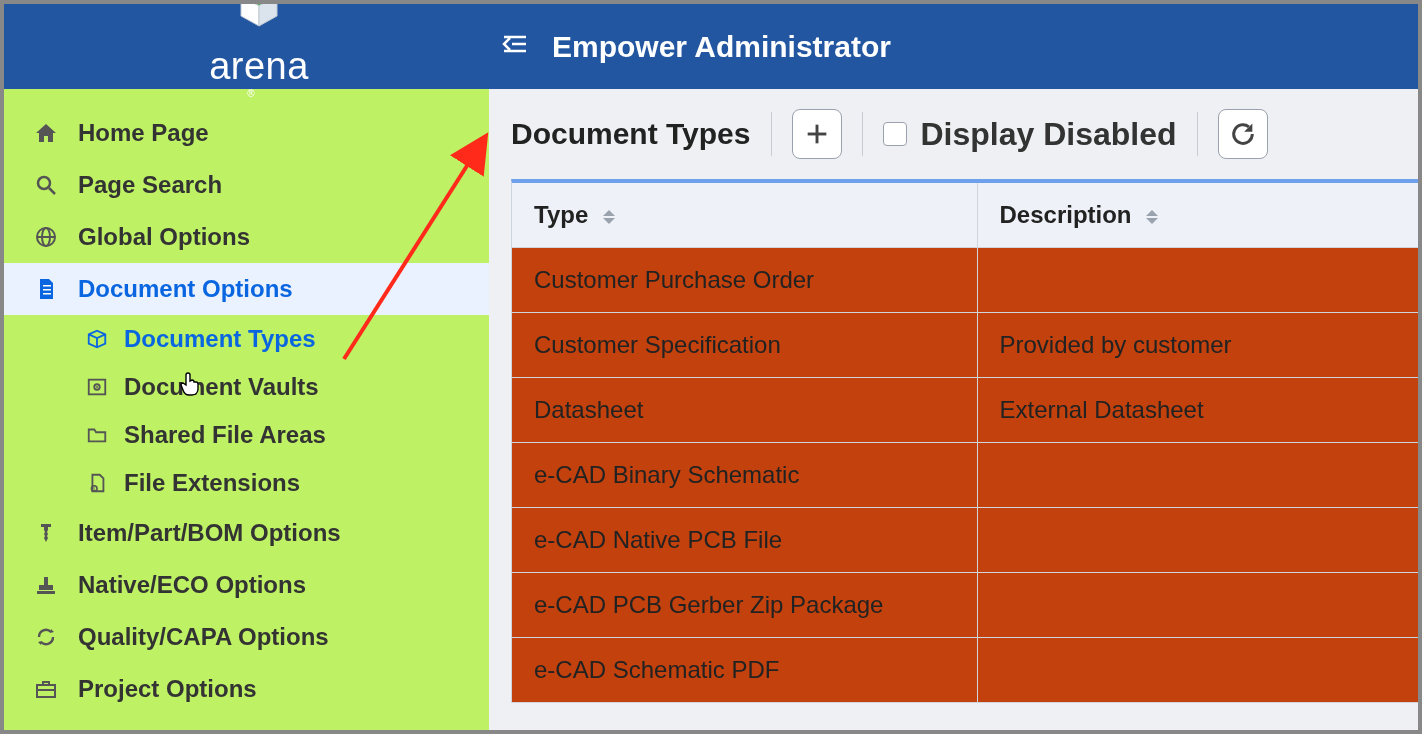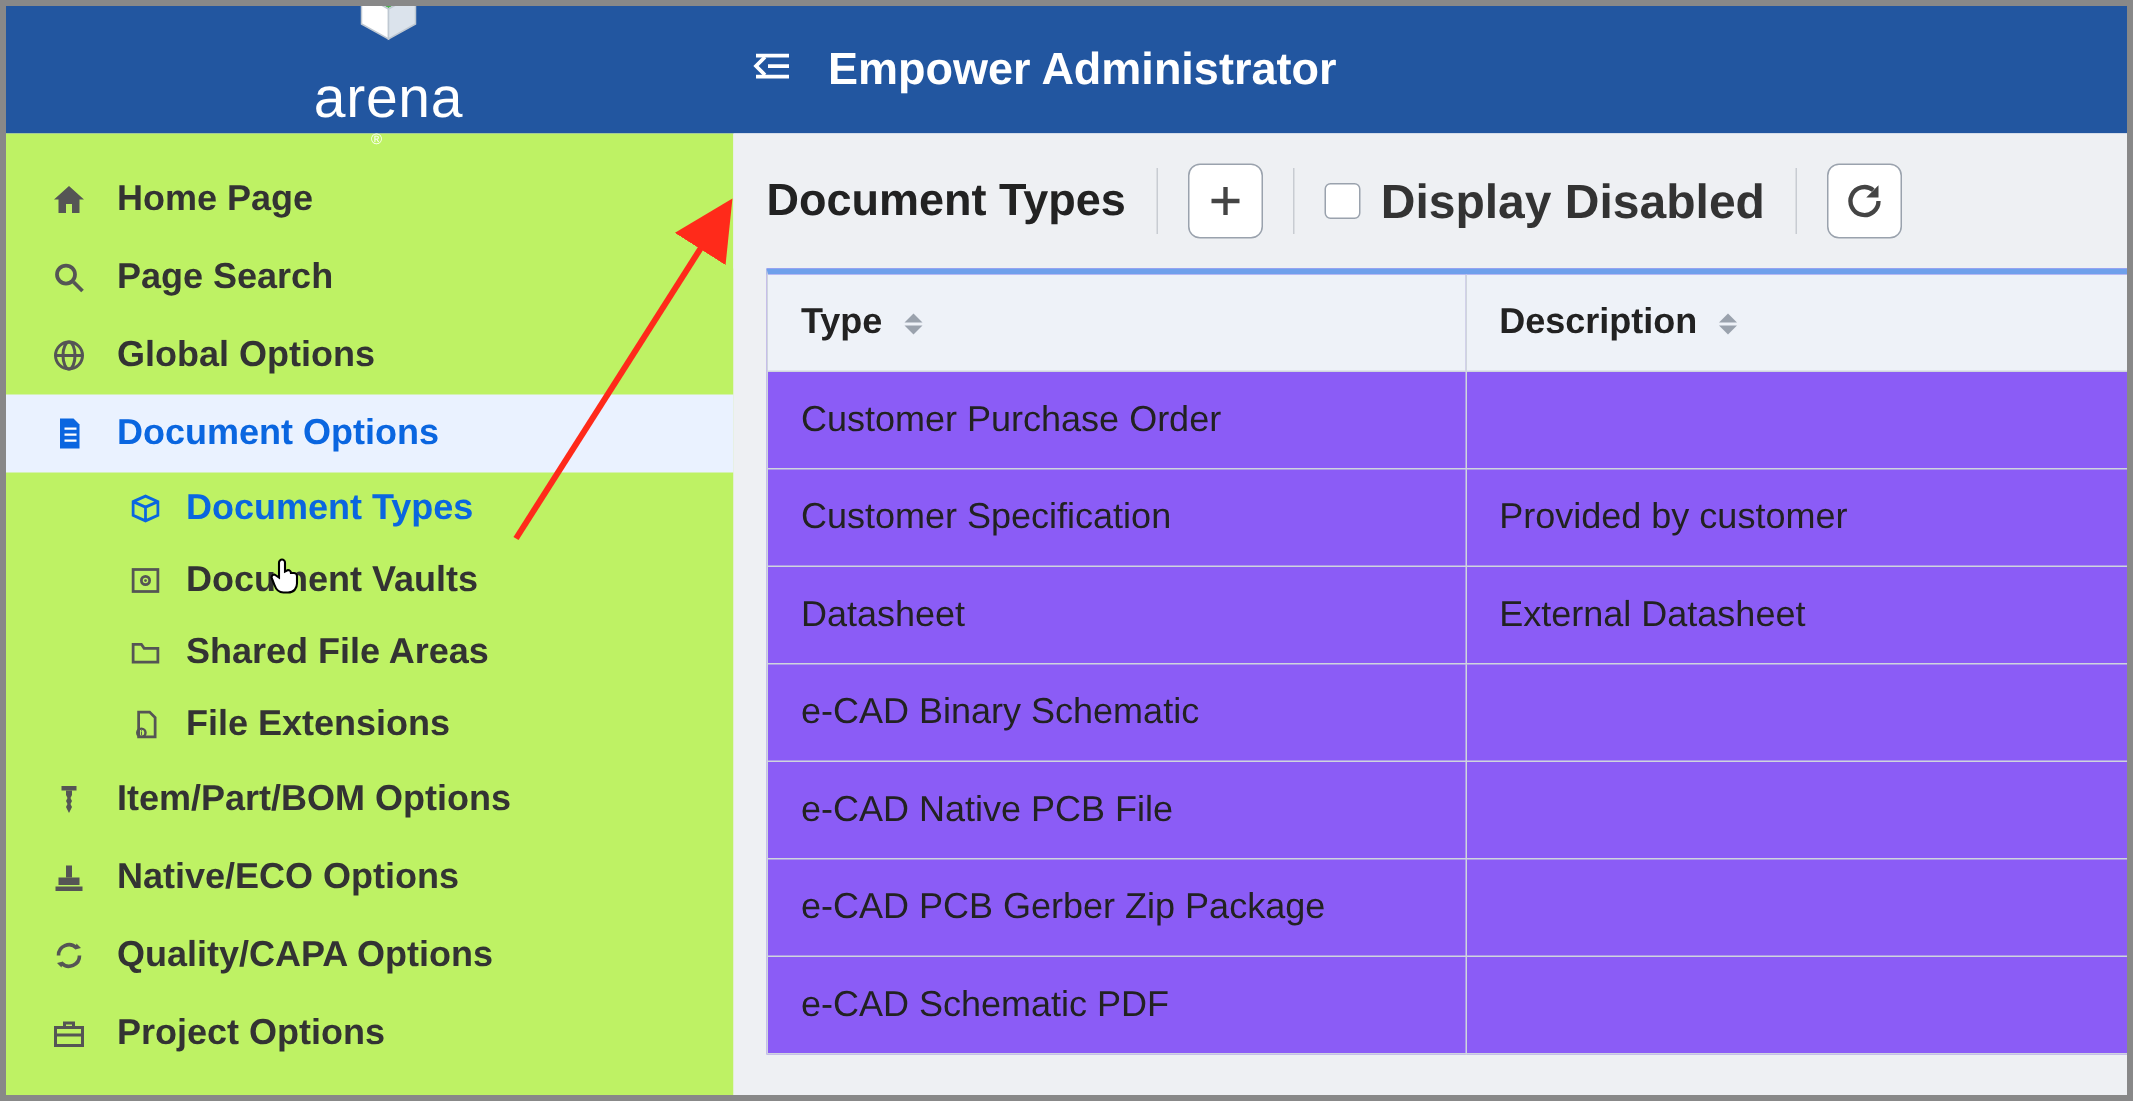--- a/index.html
+++ b/index.html
@@ -34,21 +34,21 @@
   
   .page-header { height:90px; display:flex; align-items:center; padding:0 22px; gap:20px; background:#eef0f3; }
   .page-title { font-size:30px; font-weight:700; }
   .vdiv { width:1px; height:44px; background:#c8ccd2; }
   .sq-btn { width:50px; height:50px; border:1px solid #9aa2ad; border-radius:8px; background:#fff; display:flex; align-items:center; justify-content:center; cursor:pointer; }
   .chk-wrap { display:flex; align-items:center; gap:14px; }
   .chk { width:24px; height:24px; border:1px solid #9aa2ad; border-radius:4px; background:#fff; cursor:pointer; }
   .chk-label { font-size:32px; font-weight:600; color:#333; }
 
   
-  .table-wrap { margin: 0 0 0 22px; border-top:4px solid #6fa0eb; border-left:1px solid #cfd5dd; background:#8b5cf6; }
+  .table-wrap { margin: 0 0 0 22px; border-top:4px solid #6fa0eb; border-left:1px solid #cfd5dd; background:#c2410c; }
   table { width:100%; border-collapse:collapse; }
   th { text-align:left; font-size:24px; font-weight:700; background:#eef2f8; padding:18px 22px; border-bottom:1px solid #cfd5dd; border-right:1px solid #cfd5dd; }
   th:last-child { border-right:none; }
   td { font-size:24px; font-weight:500; padding:18px 22px; border-bottom:1px solid #cfd5dd; border-right:1px solid #cfd5dd;margin-left:21px; }
   td:last-child { border-right:none; }
   col.col-type { width:465px; }
 
   .sort-icon { display:inline-flex; flex-direction:column; margin-left:8px; vertical-align:middle; }
   .sort-icon span { width:0; height:0; border-left:6px solid transparent; border-right:6px solid transparent; }
   .sort-icon .up { border-bottom:6px solid #9aa2ad; margin-bottom:2px; }

